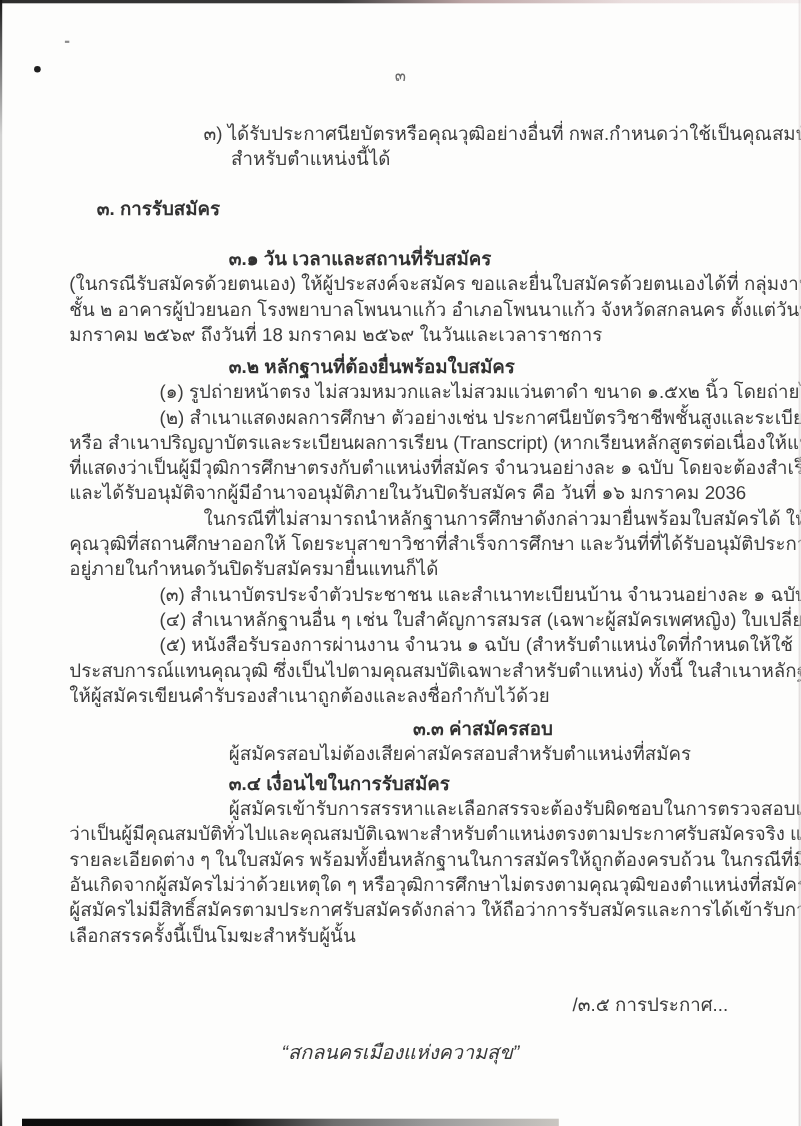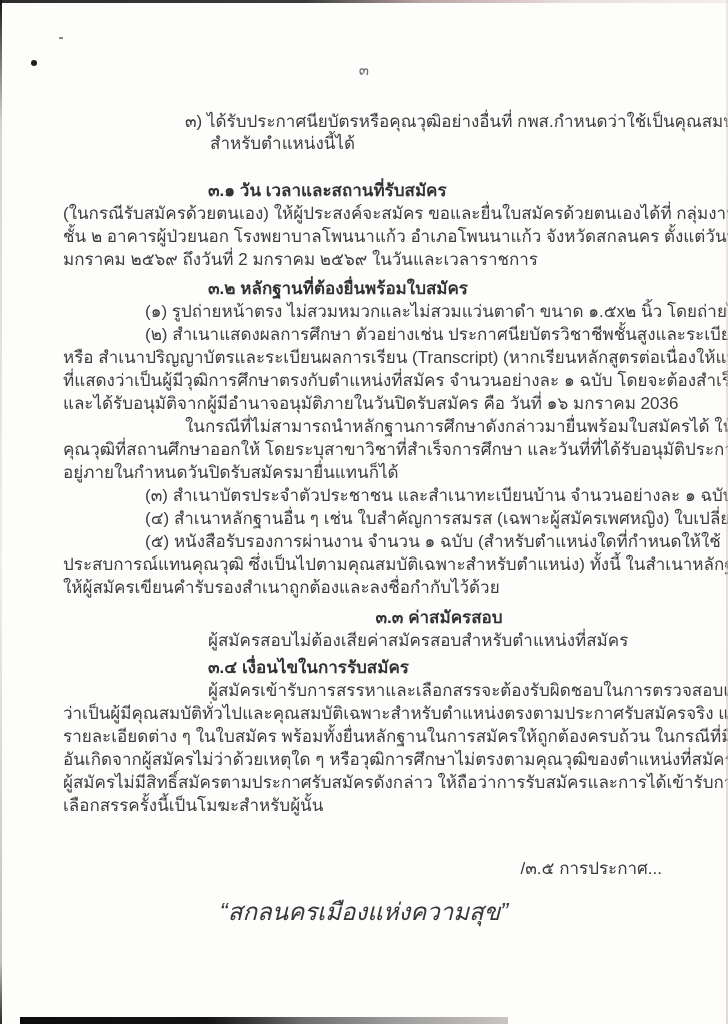--- a/index.html
+++ b/index.html
@@ -47,37 +47,37 @@
   }
   .content{
     margin-left:63px;margin-right:58px;
   }
   .line{
     height:23px;line-height:23px;font-size:17px;
     white-space:nowrap;
   }
   .bold{font-weight:700;color:#323232;}
   .ind-item{padding-left:122px;}
-  .ind-item2{padding-left:147px;font-family:Liberation Mono, monospace;}
+  .ind-item2{padding-left:147px;}
   .ind-h1{padding-left:25px;}
   .ind-sub{padding-left:145px;}
   .ind-num{padding-left:82px;}
   .ind-para{padding-left:122px;}
   .mt-item{margin-top:30px;}
   .mt-h3{margin-top:22px;}
   .mt-h31{margin-top:23px;}
   .mt-h32{margin-top:6px;}
   .mt-h33{margin-top:7px;text-align:center;}
   .mt-h34{margin-top:4px;}
   .cont-note{
     margin-top:40px;height:23px;line-height:23px;font-size:17px;
     text-align:right;padding-right:8px;color:#3a3a3a;
   }
   .tagline{
-    margin-top:20px;height:24px;line-height:24px;font-size:24px;
+    margin-top:20px;height:24px;line-height:24px;font-size:18px;
     text-align:center;font-style:italic;color:#383838;
   }
 </style>
 </head>
 <body>
 
 <div class="page">
 
   <div class="edge-top"></div>
   <div class="edge-left"></div>
@@ -86,25 +86,26 @@
   <div class="speck-dash"></div>
   <div class="speck-dot"></div>
 
   <div class="pagenum">๓</div>
 
   <div class="content">
 
     <div class="line ind-item mt-item">๓) ได้รับประกาศนียบัตรหรือคุณวุฒิอย่างอื่นที่ กพส.กำหนดว่าใช้เป็นคุณสมบัติเฉพาะ</div>
     <div class="line ind-item2">สำหรับตำแหน่งนี้ได้</div>
 
+    <div class="line ind-h1 bold mt-h3">๓. การรับสมัคร</div>
 
     <div class="line ind-sub bold mt-h31">๓.๑ วัน เวลาและสถานที่รับสมัคร</div>
     <div class="line">(ในกรณีรับสมัครด้วยตนเอง) ให้ผู้ประสงค์จะสมัคร ขอและยื่นใบสมัครด้วยตนเองได้ที่ กลุ่มงานบริหารทั่วไป</div>
     <div class="line">ชั้น ๒ อาคารผู้ป่วยนอก  โรงพยาบาลโพนนาแก้ว   อำเภอโพนนาแก้ว   จังหวัดสกลนคร  ตั้งแต่วันที่  ๕</div>
-    <div class="line">มกราคม ๒๕๖๙   ถึงวันที่  2  มกราคม ๒๕๖๙  ในวันและเวลาราชการ</div>
+    <div class="line">มกราคม ๒๕๖๙   ถึงวันที่  18  มกราคม ๒๕๖๙  ในวันและเวลาราชการ</div>
 
     <div class="line ind-sub bold mt-h32">๓.๒ หลักฐานที่ต้องยื่นพร้อมใบสมัคร</div>
     <div class="line ind-num">(๑) รูปถ่ายหน้าตรง ไม่สวมหมวกและไม่สวมแว่นตาดำ ขนาด ๑.๕x๒ นิ้ว โดยถ่ายไม่เกิน ๑ ปี</div>
     <div class="line ind-num">(๒) สำเนาแสดงผลการศึกษา ตัวอย่างเช่น ประกาศนียบัตรวิชาชีพชั้นสูงและระเบียนผลการเรียน</div>
     <div class="line">หรือ สำเนาปริญญาบัตรและระเบียนผลการเรียน (Transcript) (หากเรียนหลักสูตรต่อเนื่องให้แนบมาพร้อมนี้)</div>
     <div class="line">ที่แสดงว่าเป็นผู้มีวุฒิการศึกษาตรงกับตำแหน่งที่สมัคร จำนวนอย่างละ ๑ ฉบับ โดยจะต้องสำเร็จการศึกษา</div>
     <div class="line">และได้รับอนุมัติจากผู้มีอำนาจอนุมัติภายในวันปิดรับสมัคร คือ วันที่  ๑๖ มกราคม 2036</div>
     <div class="line ind-para">ในกรณีที่ไม่สามารถนำหลักฐานการศึกษาดังกล่าวมายื่นพร้อมใบสมัครได้ ให้นำหนังสือรับรอง</div>
     <div class="line">คุณวุฒิที่สถานศึกษาออกให้ โดยระบุสาขาวิชาที่สำเร็จการศึกษา และวันที่ที่ได้รับอนุมัติประกาศนียบัตร ซึ่งจะต้อง</div>
     <div class="line">อยู่ภายในกำหนดวันปิดรับสมัครมายื่นแทนก็ได้</div>

